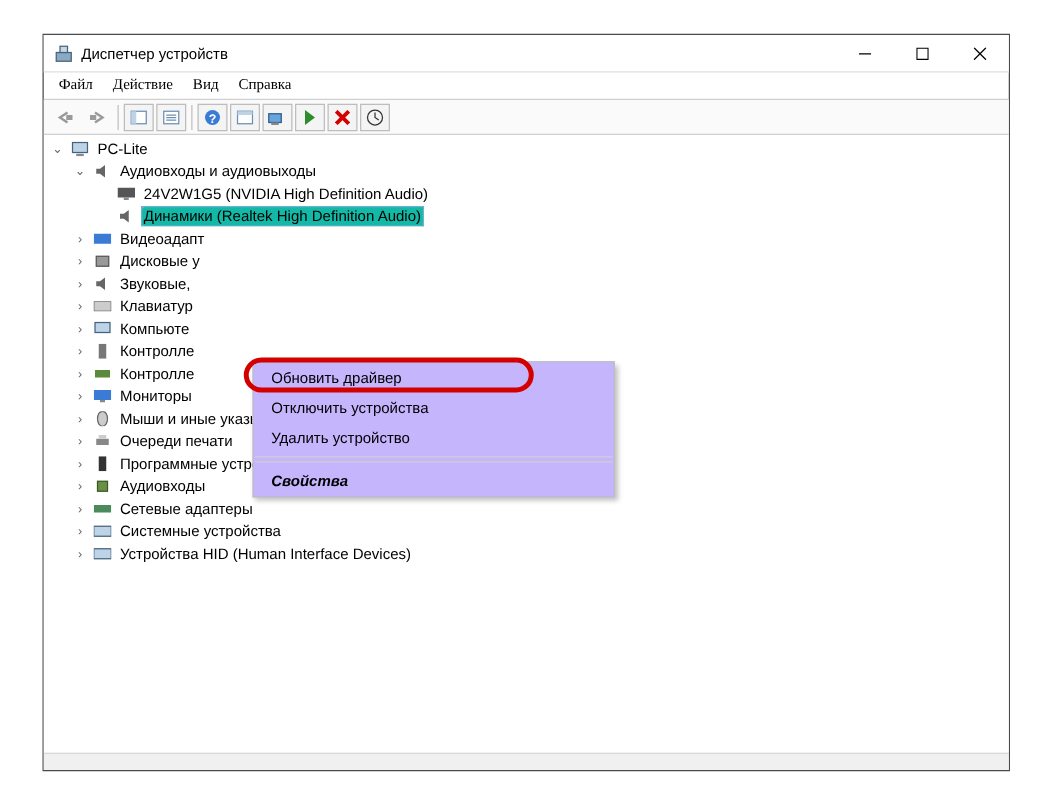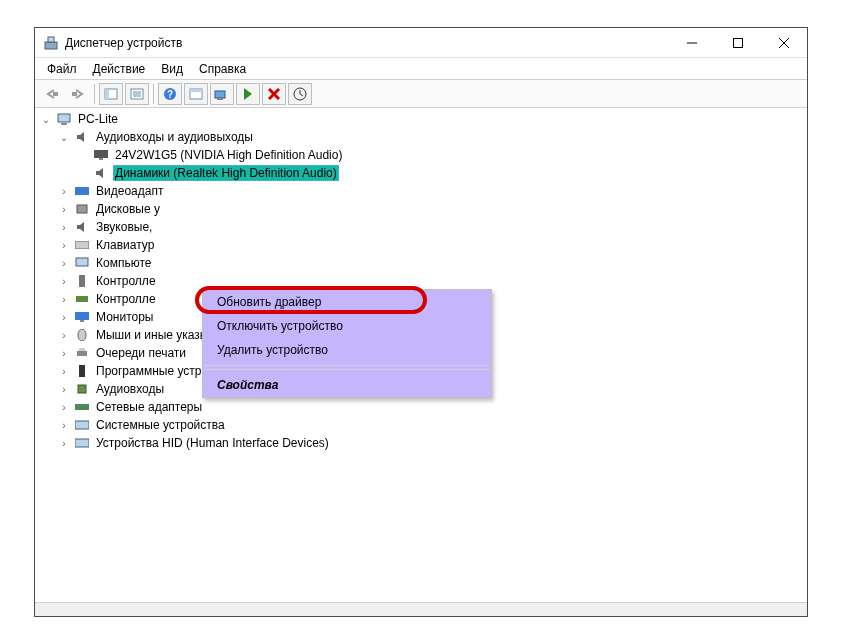--- a/index.html
+++ b/index.html
@@ -3,21 +3,21 @@
 <meta charset="utf-8">
 <style>
   * { box-sizing: border-box; }
   html, body { margin: 0; padding: 0; font-family: "Segoe UI", Tahoma, sans-serif; font-size: 12px; background: #fff; }
   .canvas { width: 842px; height: 631px; position: relative; background: #fff; }
   .window { position: absolute; left: 34px; top: 27px; width: 774px; height: 590px; border: 1px solid #4a4a4a; background: #fff; display: flex; flex-direction: column; }
   .titlebar { height: 30px; background: #fff; display: flex; align-items: center; border-bottom: 1px solid #e0e0e0; }
   .title-icon { width: 16px; height: 16px; margin: 0 6px 0 8px; display:flex; align-items:center; justify-content:center;}
   .title-text { flex: 1; font-size: 12px; color: #000; }
   .sysbtn { width: 46px; height: 30px; display: flex; align-items: center; justify-content: center; color: #000; }
-  .menubar { height: 22px; display: flex; align-items: center; padding: 0 4px; border-bottom: 1px solid #d0d0d0; }
+  .menubar { height: 22px; display: flex; padding: 0 4px; border-bottom: 1px solid #d0d0d0; font-family: Liberation Serif, serif; }
   .menuitem { padding: 2px 8px; font-size: 12px; color: #000; }
   .toolbar { height: 28px; display: flex; align-items: center; padding: 0 4px; border-bottom: 1px solid #d0d0d0; background: #fafafa; gap:0; }
   .tbtn { width: 24px; height: 22px; margin: 0 1px; display: flex; align-items: center; justify-content: center; border:1px solid transparent; }
   .tbtn.b { border:1px solid #bdbdbd; background:#f4f4f4;}
   .sep { width: 1px; height: 20px; background: #c0c0c0; margin: 0 3px; }
   .content { flex: 1; background: #fff; overflow: hidden; position: relative; }
   .tree { padding: 2px 0 0 4px; }
   .row { height: 18px; display: flex; align-items: center; white-space: nowrap; }
   .twisty { width: 14px; height: 14px; display: flex; align-items: center; justify-content: center; font-size: 10px; color: #666; margin-right: 1px;}
   .dicon { width: 16px; height: 16px; margin: 0 4px 0 2px; display:flex; align-items:center; justify-content:center; }
@@ -333,21 +333,21 @@
               <svg width="14" height="10">
                 <rect x="0" y="1" width="14" height="8" fill="#bcd3e8" stroke="#47627a"></rect>
               </svg>
             </span>
             <span class="label">Устройства HID (Human Interface Devices)</span>
           </div>
       </div>
 
       <div class="ctxmenu">
         <div class="ctxitem">Обновить драйвер</div>
-        <div class="ctxitem">Отключить устройство</div>
+        <div class="ctxitem">Отключить устройства</div>
         <div class="ctxitem">Удалить устройство</div>
         <div class="ctxsep"></div>
         <div class="ctxsep"></div>
         <div class="ctxitem bold">Свойства</div>
       </div>
 
       <div class="callout"></div>
     </div>
 
     <div class="statusbar"></div>

